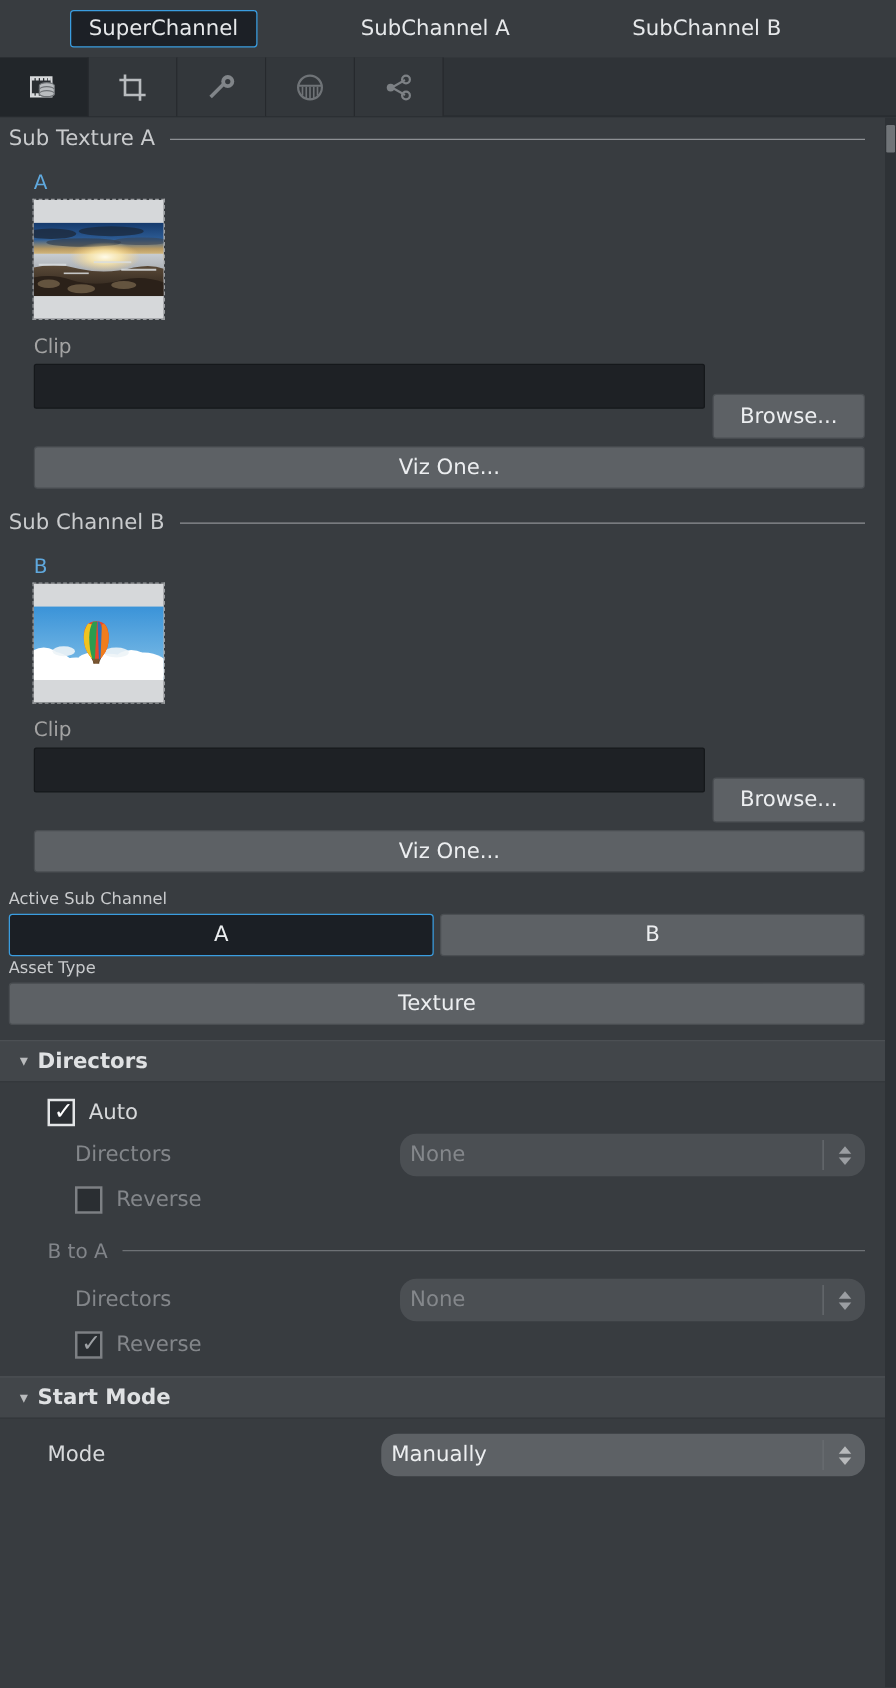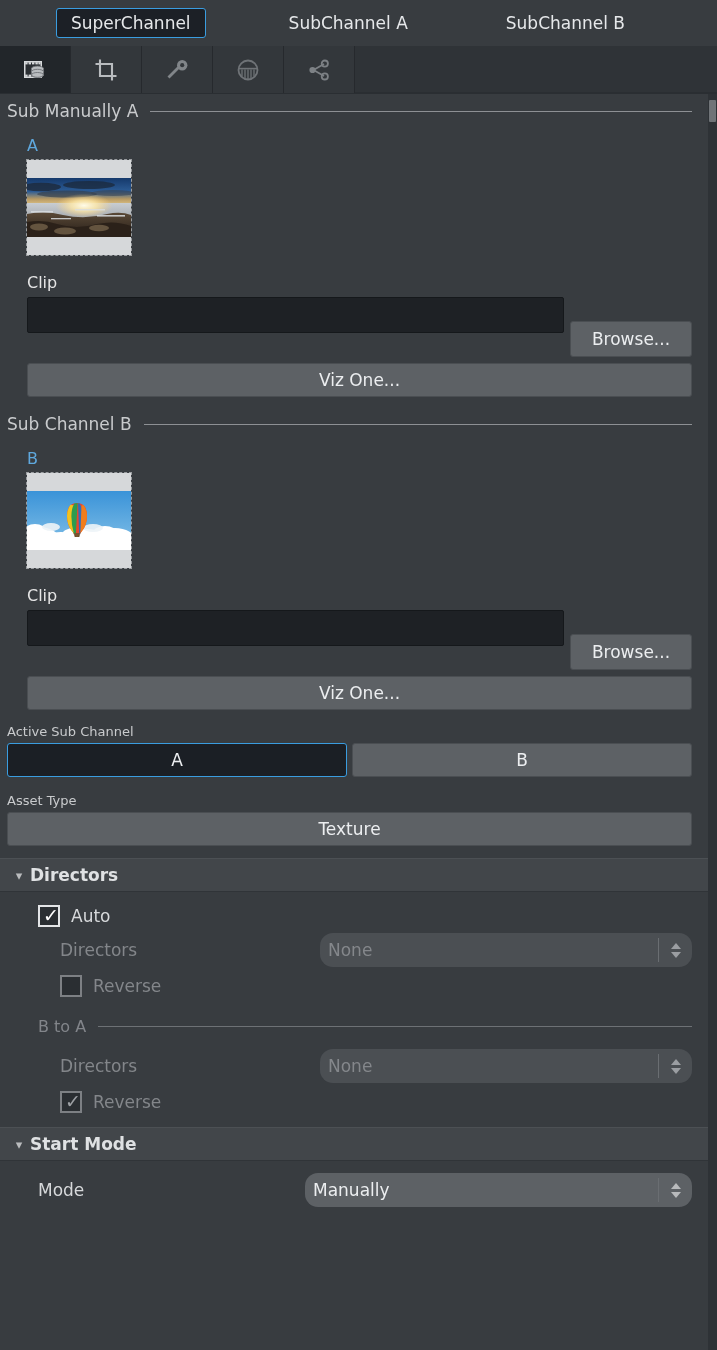--- a/index.html
+++ b/index.html
@@ -91,21 +91,21 @@
   .chan { padding: 0 16px 0 27px; }
   .chanletter { font-size: 16px; color: #5fa8dd; margin: 8px 0 5px 0; }
   .thumbwrap {
     width: 104px; height: 95px;
     background: #d6d8da;
     outline: 1px dashed #9a9da0;
     position: relative;
     overflow: hidden;
   }
   .thumbimg { position: absolute; left: 0; right: 0; }
-  .fieldlabel { font-size: 16px; color: #e5e5e5; margin: 18px 0 5px 0; }
+  .fieldlabel { font-size: 16px; color: #a3a3a3; margin: 12px 0 5px 0; }
   .row { display: flex; gap: 6px; }
   .textinput {
     flex: 1; height: 36px;
     background: #1e2125;
     border: 1px solid #15181b;
     border-radius: 2px;
   }
   .btn {
     background: #5d6165;
     border: 1px solid #4a4e52;
@@ -289,21 +289,21 @@
 </div>
 
 <div class="body">
   <div class="scrollbar">
     <div class="scrollthumb"></div>
   </div>
 
   <div class="inner">
 
     <div class="grouphdr">
-      <span class="lbl">Sub Manually A</span>
+      <span class="lbl">Sub Texture A</span>
       <span class="rule"></span>
     </div>
 
     <div class="chan">
       <div class="chanletter">A</div>
 
       <div class="thumbwrap">
         <div class="thumbimg" style="top:18px;height:59px;overflow:hidden;">
           <svg width="104" height="59" viewBox="0 0 104 59" preserveAspectRatio="none">
             <defs>
@@ -413,21 +413,21 @@
     </div>
 
     <div style="margin-top:14px;">
       <div class="plabel">Active Sub Channel</div>
       <div class="togglerow">
         <div class="toggle sel">A</div>
         <div class="toggle">B</div>
       </div>
     </div>
 
-    <div style="margin-top:16px;">
+    <div style="margin-top:2px;">
       <div class="plabel">Asset Type</div>
       <div class="togglerow">
         <div class="toggle">Texture</div>
       </div>
     </div>
 
     <div class="sectionhdr" style="margin-top:12px;">
       <span class="chev">▾</span>
       <span class="title">Directors</span>
     </div>

